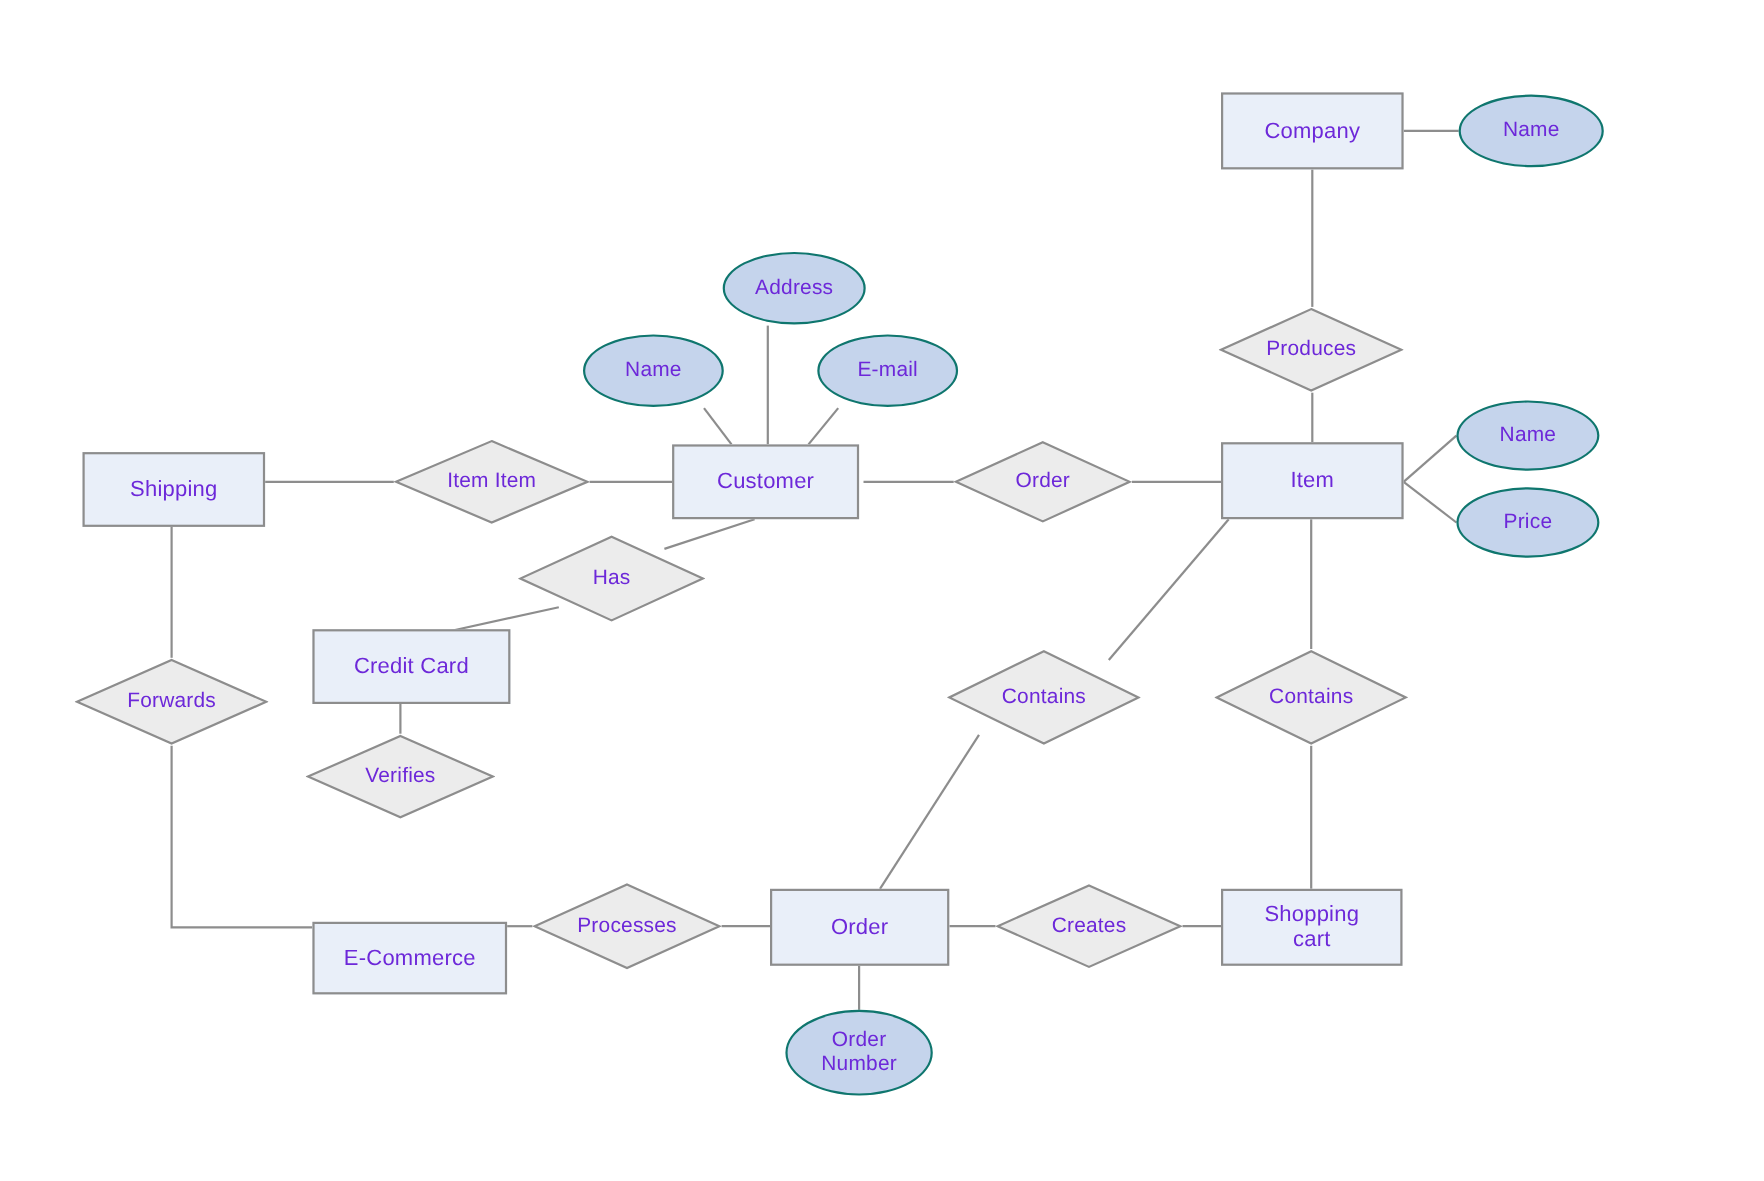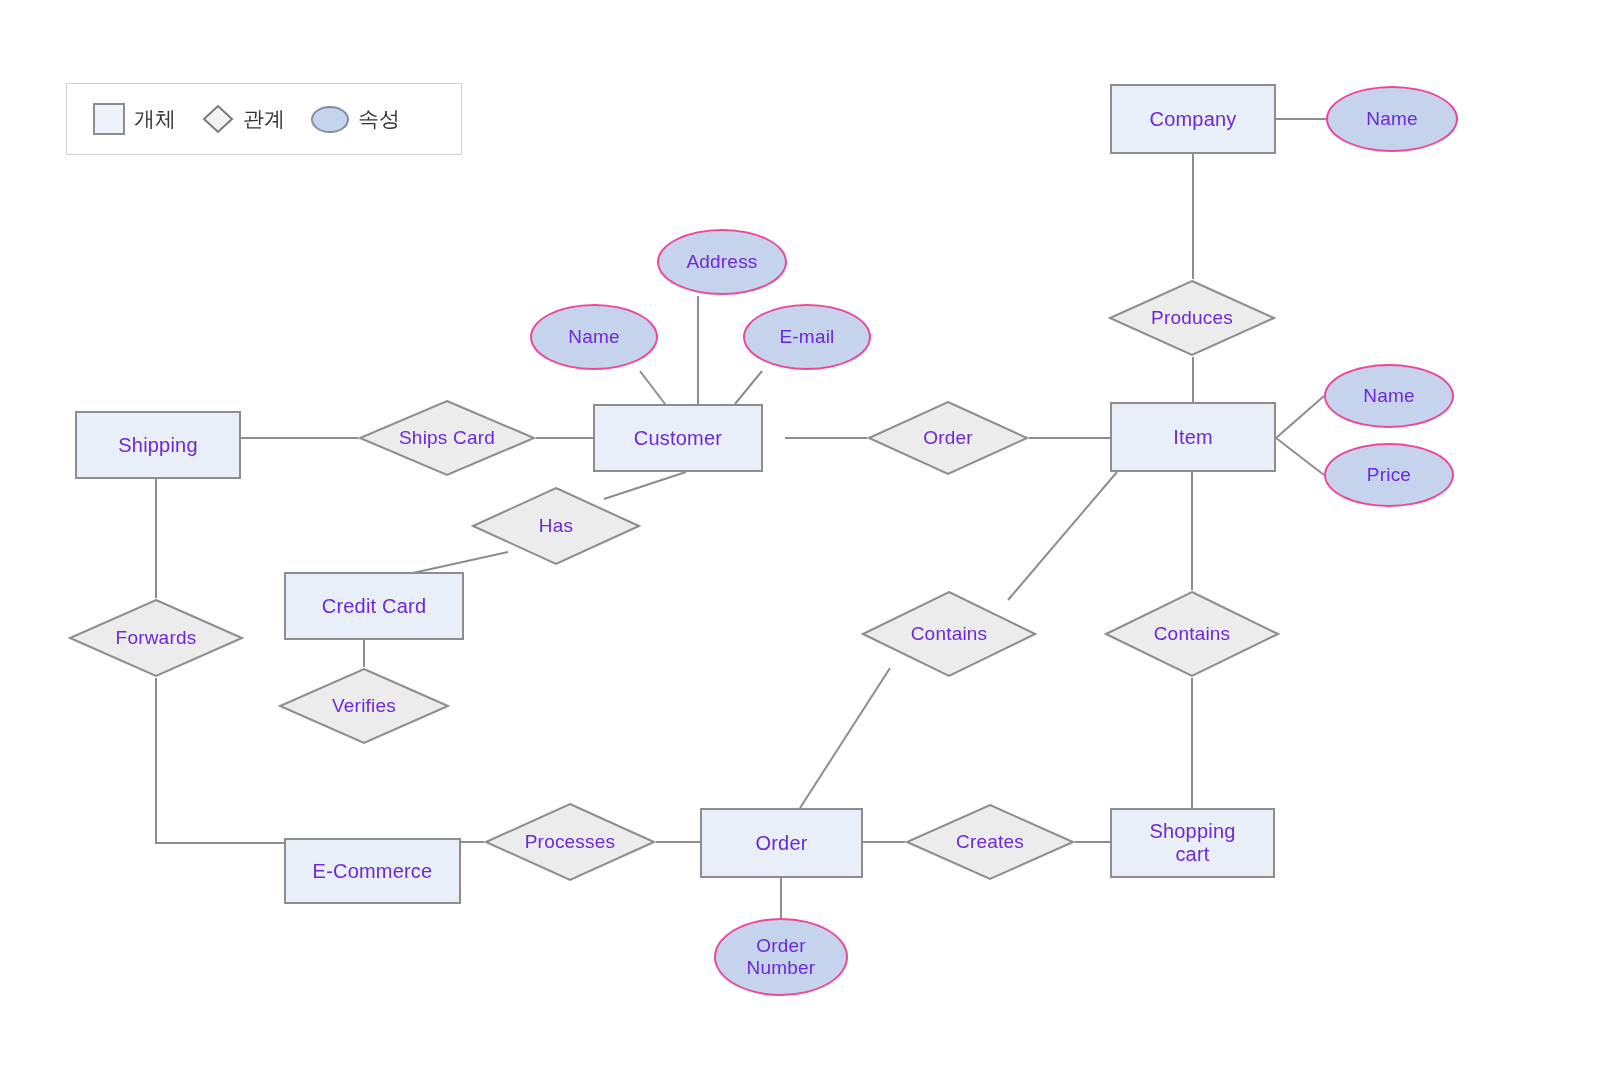--- a/index.html
+++ b/index.html
@@ -38,21 +38,21 @@
     line-height: 1.15;
   }
   .entity {
     background: #e9eff9;
     border: 2px solid #8d8d8d;
     font-size: 20px;
     letter-spacing: .2px;
   }
   .attribute {
     background: #c5d4ec;
-    border: 2px solid #ec4899;
+    border: 2px solid #0f766e;
     border-radius: 50%;
     font-size: 19px;
     letter-spacing: .2px;
   }
   .relationship {
     font-size: 19px;
     letter-spacing: .2px;
     background: transparent;
     border: 0;
   }
@@ -132,44 +132,26 @@
       <polyline points="656,842 700,842" fill="none" stroke="#8d8d8d" stroke-width="2"></polyline>
       <polyline points="863,842 905,842" fill="none" stroke="#8d8d8d" stroke-width="2"></polyline>
       <polyline points="1075,842 1110,842" fill="none" stroke="#8d8d8d" stroke-width="2"></polyline>
       <polyline points="781,878 781,918" fill="none" stroke="#8d8d8d" stroke-width="2"></polyline>
       <polyline points="1117,472 1008,600" fill="none" stroke="#8d8d8d" stroke-width="2"></polyline>
       <polyline points="890,668 800,808" fill="none" stroke="#8d8d8d" stroke-width="2"></polyline>
       <polyline points="1192,472 1192,590" fill="none" stroke="#8d8d8d" stroke-width="2"></polyline>
       <polyline points="1192,678 1192,808" fill="none" stroke="#8d8d8d" stroke-width="2"></polyline>
     </svg>
 
-  <div id="legend">
-    <div class="legend-item">
-      <span class="legend-swatch-entity"></span>
-      <span>개체</span>
-    </div>
-    <div class="legend-item">
-      <span class="legend-swatch-rel">
-        <svg width="32" height="32" viewBox="0 0 32 32">
-            <polygon points="16,3 30,16 16,29 2,16" fill="#f2f2f2" stroke="#7a7a7a" stroke-width="2"></polygon>
-          </svg>
-      </span>
-      <span>관계</span>
-    </div>
-    <div class="legend-item">
-      <span class="legend-swatch-attr"></span>
-      <span>속성</span>
-    </div>
-  </div>
 
   <div id="nodes">
       <div class="node entity" style="left: 75px; top: 411px; width: 166px; height: 68px;">
         <span>Shipping</span>
       </div>
-      <div class="node entity" style="left: 593px; top: 404px; width: 170px; height: 68px;">
+      <div class="node entity" style="left: 611px; top: 404px; width: 170px; height: 68px;">
         <span>Customer</span>
       </div>
       <div class="node entity" style="left: 1110px; top: 84px; width: 166px; height: 70px;">
         <span>Company</span>
       </div>
       <div class="node entity" style="left: 1110px; top: 402px; width: 166px; height: 70px;">
         <span>Item</span>
       </div>
       <div class="node entity" style="left: 284px; top: 572px; width: 180px; height: 68px;">
         <span>Credit Card</span>
@@ -201,21 +183,21 @@
       <div class="node attribute" style="left: 1324px; top: 443px; width: 130px; height: 64px;">
         <span>Price</span>
       </div>
       <div class="node attribute" style="left: 714px; top: 918px; width: 134px; height: 78px;">
         <span>Order<br>Number</span>
       </div>
       <div class="node relationship" style="left: 358px; top: 399px; width: 178px; height: 78px;">
         <svg class="diamond-shape" viewBox="0 0 178 78" preserveAspectRatio="none">
           <polygon points="89,2 176,39 89,76 2,39" fill="#ececec" stroke="#8d8d8d" stroke-width="2"></polygon>
         </svg>
-        <span class="rel-label">Ships Card</span>
+        <span class="rel-label">Item Item</span>
       </div>
       <div class="node relationship" style="left: 867px; top: 400px; width: 162px; height: 76px;">
         <svg class="diamond-shape" viewBox="0 0 162 76" preserveAspectRatio="none">
           <polygon points="81,2 160,38 81,74 2,38" fill="#ececec" stroke="#8d8d8d" stroke-width="2"></polygon>
         </svg>
         <span class="rel-label">Order</span>
       </div>
       <div class="node relationship" style="left: 1108px; top: 279px; width: 168px; height: 78px;">
         <svg class="diamond-shape" viewBox="0 0 168 78" preserveAspectRatio="none">
           <polygon points="84,2 166,39 84,76 2,39" fill="#ececec" stroke="#8d8d8d" stroke-width="2"></polygon>

